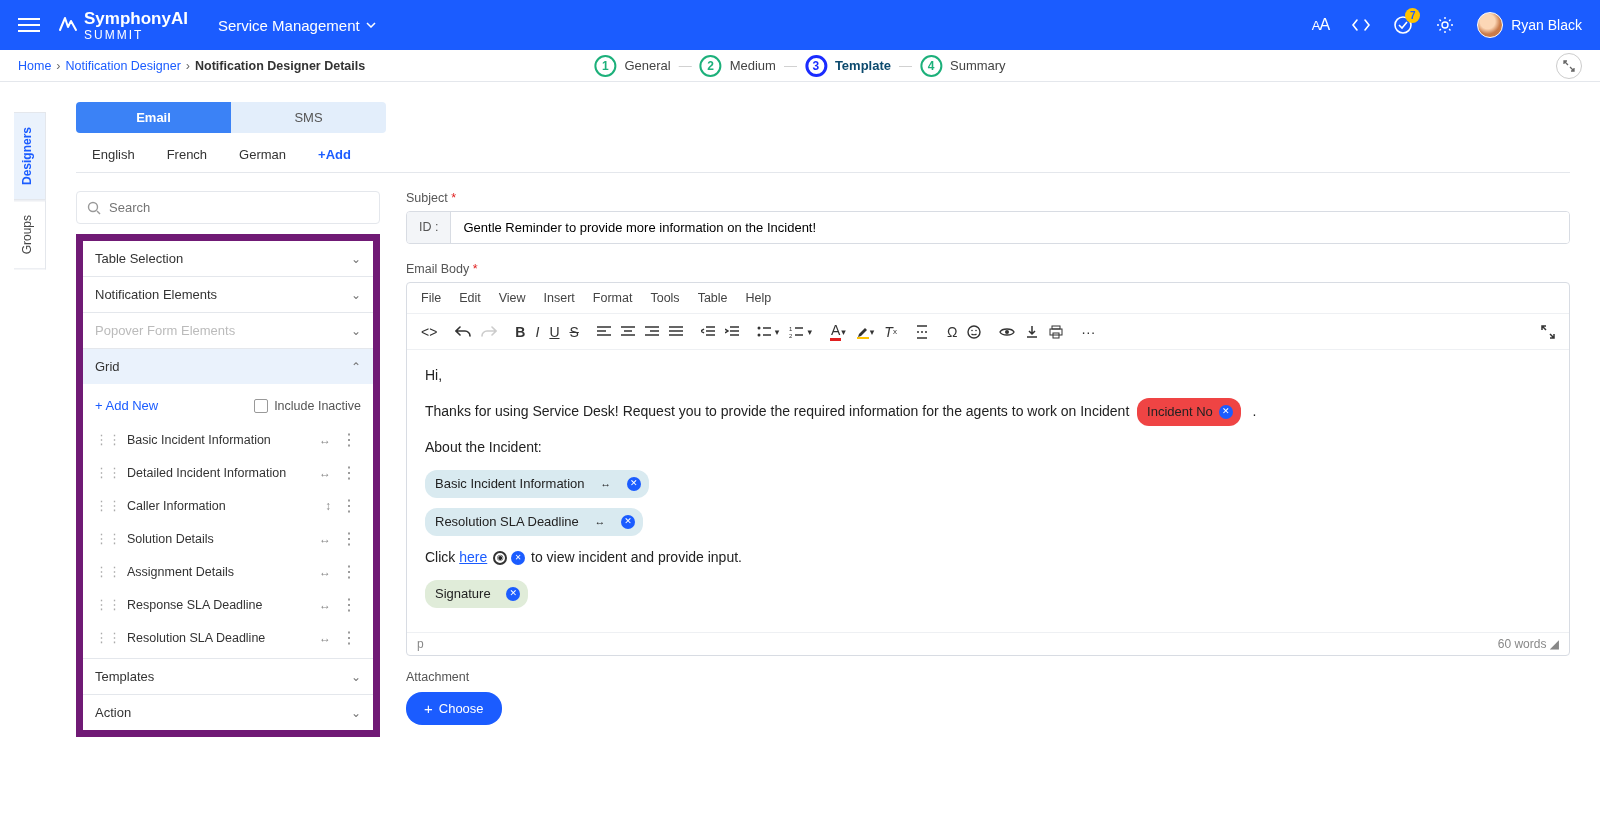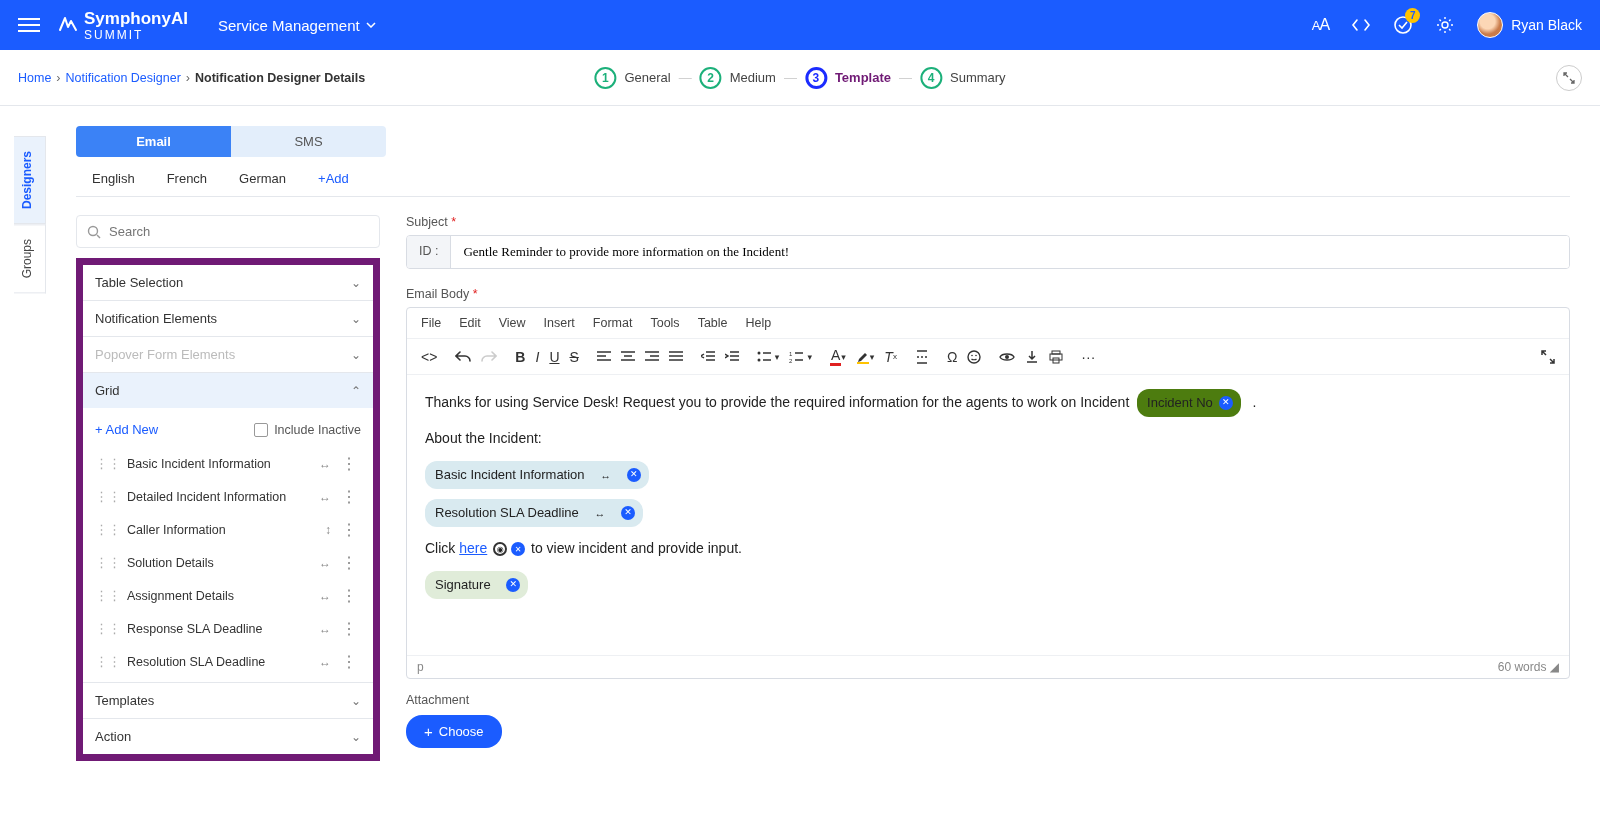--- a/index.html
+++ b/index.html
@@ -18,30 +18,30 @@
 .appbar .right { display: flex; align-items: center; gap: 22px; }
 .appbar .right .aa { font-size: 13px; letter-spacing: -1px; cursor: pointer; }
 .appbar .right .aa span:last-child { font-size: 16px; }
 .appbar .right .icn { cursor: pointer; display: flex; align-items: center; position: relative; }
 .appbar .right .badge { position: absolute; top: -7px; right: -7px; background: #FFC300; color: #1B5CFF; font-size: 10px; border-radius: 50%; width: 15px; height: 15px; display: flex; align-items: center; justify-content: center; font-weight: 600; }
 .appbar .right .user { display: flex; align-items: center; gap: 8px; cursor: pointer; }
 .appbar .right .avatar { width: 26px; height: 26px; border-radius: 50%; background: radial-gradient(circle at 40% 35%, #fcd7b6 0%, #fcd7b6 35%, #c97b4a 60%); border: 1px solid #fff; }
 .appbar .right .uname { font-size: 14px; }
 
 
-.subbar { height: 56px; display: flex; align-items: center; border-bottom: 1px solid #e4e7ec; padding: 0 18px; position: relative; }
+.subbar { height: 32px; display: flex; align-items: center; border-bottom: 1px solid #e4e7ec; padding: 0 18px; position: relative; }
 .breadcrumb { font-size: 12.5px; color: #1B5CFF; display: flex; gap: 5px; align-items: center; }
 .breadcrumb .sep { color: #666; }
 .breadcrumb .cur { color: #333; font-weight: 600; }
 .stepper { position: absolute; left: 50%; transform: translateX(-50%); display: flex; align-items: center; gap: 8px; font-size: 13px; }
 .step { display: flex; align-items: center; gap: 8px; }
 .step .circ { width: 22px; height: 22px; border-radius: 50%; border: 2px solid #1CB07A; color: #1CB07A; display: flex; align-items: center; justify-content: center; font-size: 12px; font-weight: 600; }
 .step.active .circ { border: 3px solid #1B2CFF; color: #1B2CFF; }
 .step .lbl { color: #444; }
-.step.active .lbl { color: #701a75; font-weight: 600; }
+.step.active .lbl { color: #0c4a6e; font-weight: 600; }
 .step-sep { color: #ccc; }
 .expand-btn { margin-left: auto; width: 26px; height: 26px; border: 1px solid #ccc; border-radius: 50%; display: flex; align-items: center; justify-content: center; cursor: pointer; color: #666; font-size: 12px; }
 
 
 .main { display: flex; height: calc(825px - 90px); }
 
 
 .vtabs { width: 32px; display: flex; flex-direction: column; margin-left: 14px; margin-top: 30px; }
 .vtab { writing-mode: vertical-rl; transform: rotate(180deg); padding: 14px 6px; font-size: 12px; border: 1px solid #e4e7ec; border-right: none; cursor: pointer; background: #fff; color: #444; text-align: center; }
 .vtab.active { background: #EAF2FC; color: #1B5CFF; font-weight: 600; }
@@ -54,21 +54,21 @@
 .channel-tab { flex: 1; text-align: center; padding: 8px 0; font-size: 13px; cursor: pointer; }
 .channel-tab.active { background: #3b82f6; color: #fff; font-weight: 600; }
 .channel-tab:not(.active) { background: #E3EEFB; color: #555; }
 
 
 .section-head { background: #EAF2FC; padding: 12px 16px; font-size: 13px; font-weight: 600; color: #333; margin-top: 20px; border-radius: 2px; }
 
 
 .lang-tabs { display: flex; gap: 32px; padding: 14px 16px 10px 16px; border-bottom: 1px solid #e4e7ec; font-size: 13px; }
 .lang-tab { color: #333; cursor: pointer; }
-.lang-add { color: #1B5CFF; font-weight: 400; cursor: pointer; }
+.lang-add { color: #1B5CFF; font-weight: 700; cursor: pointer; }
 
 
 .cols { display: flex; gap: 26px; margin-top: 18px; }
 
 
 .left-panel { width: 304px; }
 .search { position: relative; padding: 8px 10px; border: 1px solid #e4e7ec; border-radius: 4px; display: flex; align-items: center; gap: 8px; color: #777; background: #fff; }
 .search input { border: none; outline: none; font-size: 13px; flex: 1; }
 .accordion { border: 7px solid #701a75; border-radius: 0; margin-top: 10px; }
 .acc-item { border-bottom: 1px solid #e4e7ec; }
@@ -87,35 +87,35 @@
 .el-row .dir { color: #888; font-size: 12px; }
 .el-row .more { color: #888; font-size: 16px; cursor: pointer; padding: 0 4px; }
 .chev { font-size: 12px; color: #777; }
 
 
 .right-panel { flex: 1; min-width: 0; }
 .field-lbl { font-size: 12.5px; color: #555; margin-bottom: 6px; }
 .req { color: #E02020; }
 .subject-row { display: flex; gap: 0; border: 1px solid #d8dce3; border-radius: 4px; overflow: hidden; }
 .subject-row .id { background: #f3f5f8; padding: 8px 12px; font-size: 12.5px; color: #555; border-right: 1px solid #d8dce3; }
-.subject-row input { flex: 1; border: none; outline: none; padding: 8px 12px; font-size: 13px; font-family: Liberation Serif, serif; }
+.subject-row input { flex: 1; border: none; outline: none; padding: 8px 12px; font-size: 13px; }
 
 .editor-wrap { border: 1px solid #d8dce3; border-radius: 4px; margin-top: 6px; }
 .menubar { display: flex; gap: 18px; padding: 8px 14px; font-size: 12.5px; color: #444; border-bottom: 1px solid #eef0f3; }
 .menubar span { cursor: pointer; }
 .toolbar { display: flex; align-items: center; gap: 18px; padding: 8px 14px; border-bottom: 1px solid #eef0f3; color: #333; font-size: 14px; }
 .toolbar .grp { display: flex; gap: 10px; align-items: center; }
 .toolbar .tbtn { cursor: pointer; display: flex; align-items: center; }
 .toolbar .expand { margin-left: auto; }
 
 .editor { padding: 14px 18px; font-size: 14px; color: #222; min-height: 280px; line-height: 1.7; }
 .editor p { margin-bottom: 10px; }
 .pill { display: inline-flex; align-items: center; gap: 6px; border-radius: 12px; padding: 3px 8px 3px 10px; font-size: 13px; margin-right: 4px; }
 .pill .x { background: #1B5CFF; color: #fff; border-radius: 50%; width: 14px; height: 14px; display: inline-flex; align-items: center; justify-content: center; font-size: 9px; cursor: pointer; }
-.pill.purple { background: #4d7c0f; }
+.pill.purple { background: #ef4444; }
 .pill.blue { background: #D9EAF0; }
 .pill.green { background: #E0ECD9; }
 .hlink { color: #1B5CFF; text-decoration: underline; cursor: pointer; }
 .mini-ic { display: inline-flex; width: 14px; height: 14px; border-radius: 50%; border: 2px solid #333; align-items: center; justify-content: center; font-size: 8px; margin: 0 2px; vertical-align: middle; }
 .mini-ic.dark { background: #1B5CFF; border: none; color: #fff; }
 
 .statusbar { display: flex; justify-content: space-between; padding: 4px 10px; font-size: 12px; color: #888; border-top: 1px solid #eef0f3; }
 
 .attach-lbl { font-size: 12.5px; color: #555; margin-top: 14px; }
 .choose-btn { background: #1B5CFF; color: #fff; border: none; border-radius: 16px; padding: 8px 18px; font-size: 13px; margin-top: 8px; cursor: pointer; display: inline-flex; align-items: center; gap: 6px; }
@@ -496,20 +496,21 @@
             <div class="grp">
                 <span class="tbtn">···</span>
               </div>
             <span class="tbtn expand">
                 <svg width="14" height="14" viewBox="0 0 14 14">
                   <path d="M1 5V1h4M13 9v4H9M1 1l4 4M13 13L9 9" stroke="#333" stroke-width="1.5" fill="none"></path>
                 </svg>
               </span>
           </div>
           <div class="editor">
+            <p>Hi,</p>
             <p>
               <span>Thanks for using Service Desk! Request you to provide the required information for the agents to work on Incident</span>&nbsp;
               <span class="pill purple">
                   <span>Incident No</span>
                   <span class="x">✕</span>
                 </span>
               &nbsp;<span>.</span>
             </p>
             <p>About the Incident:</p>
             <p><span class="pill blue"><span>Basic Incident Information</span>&nbsp;<span style="font-size:11px">↔</span>&nbsp;<span class="x">✕</span></span></p>

